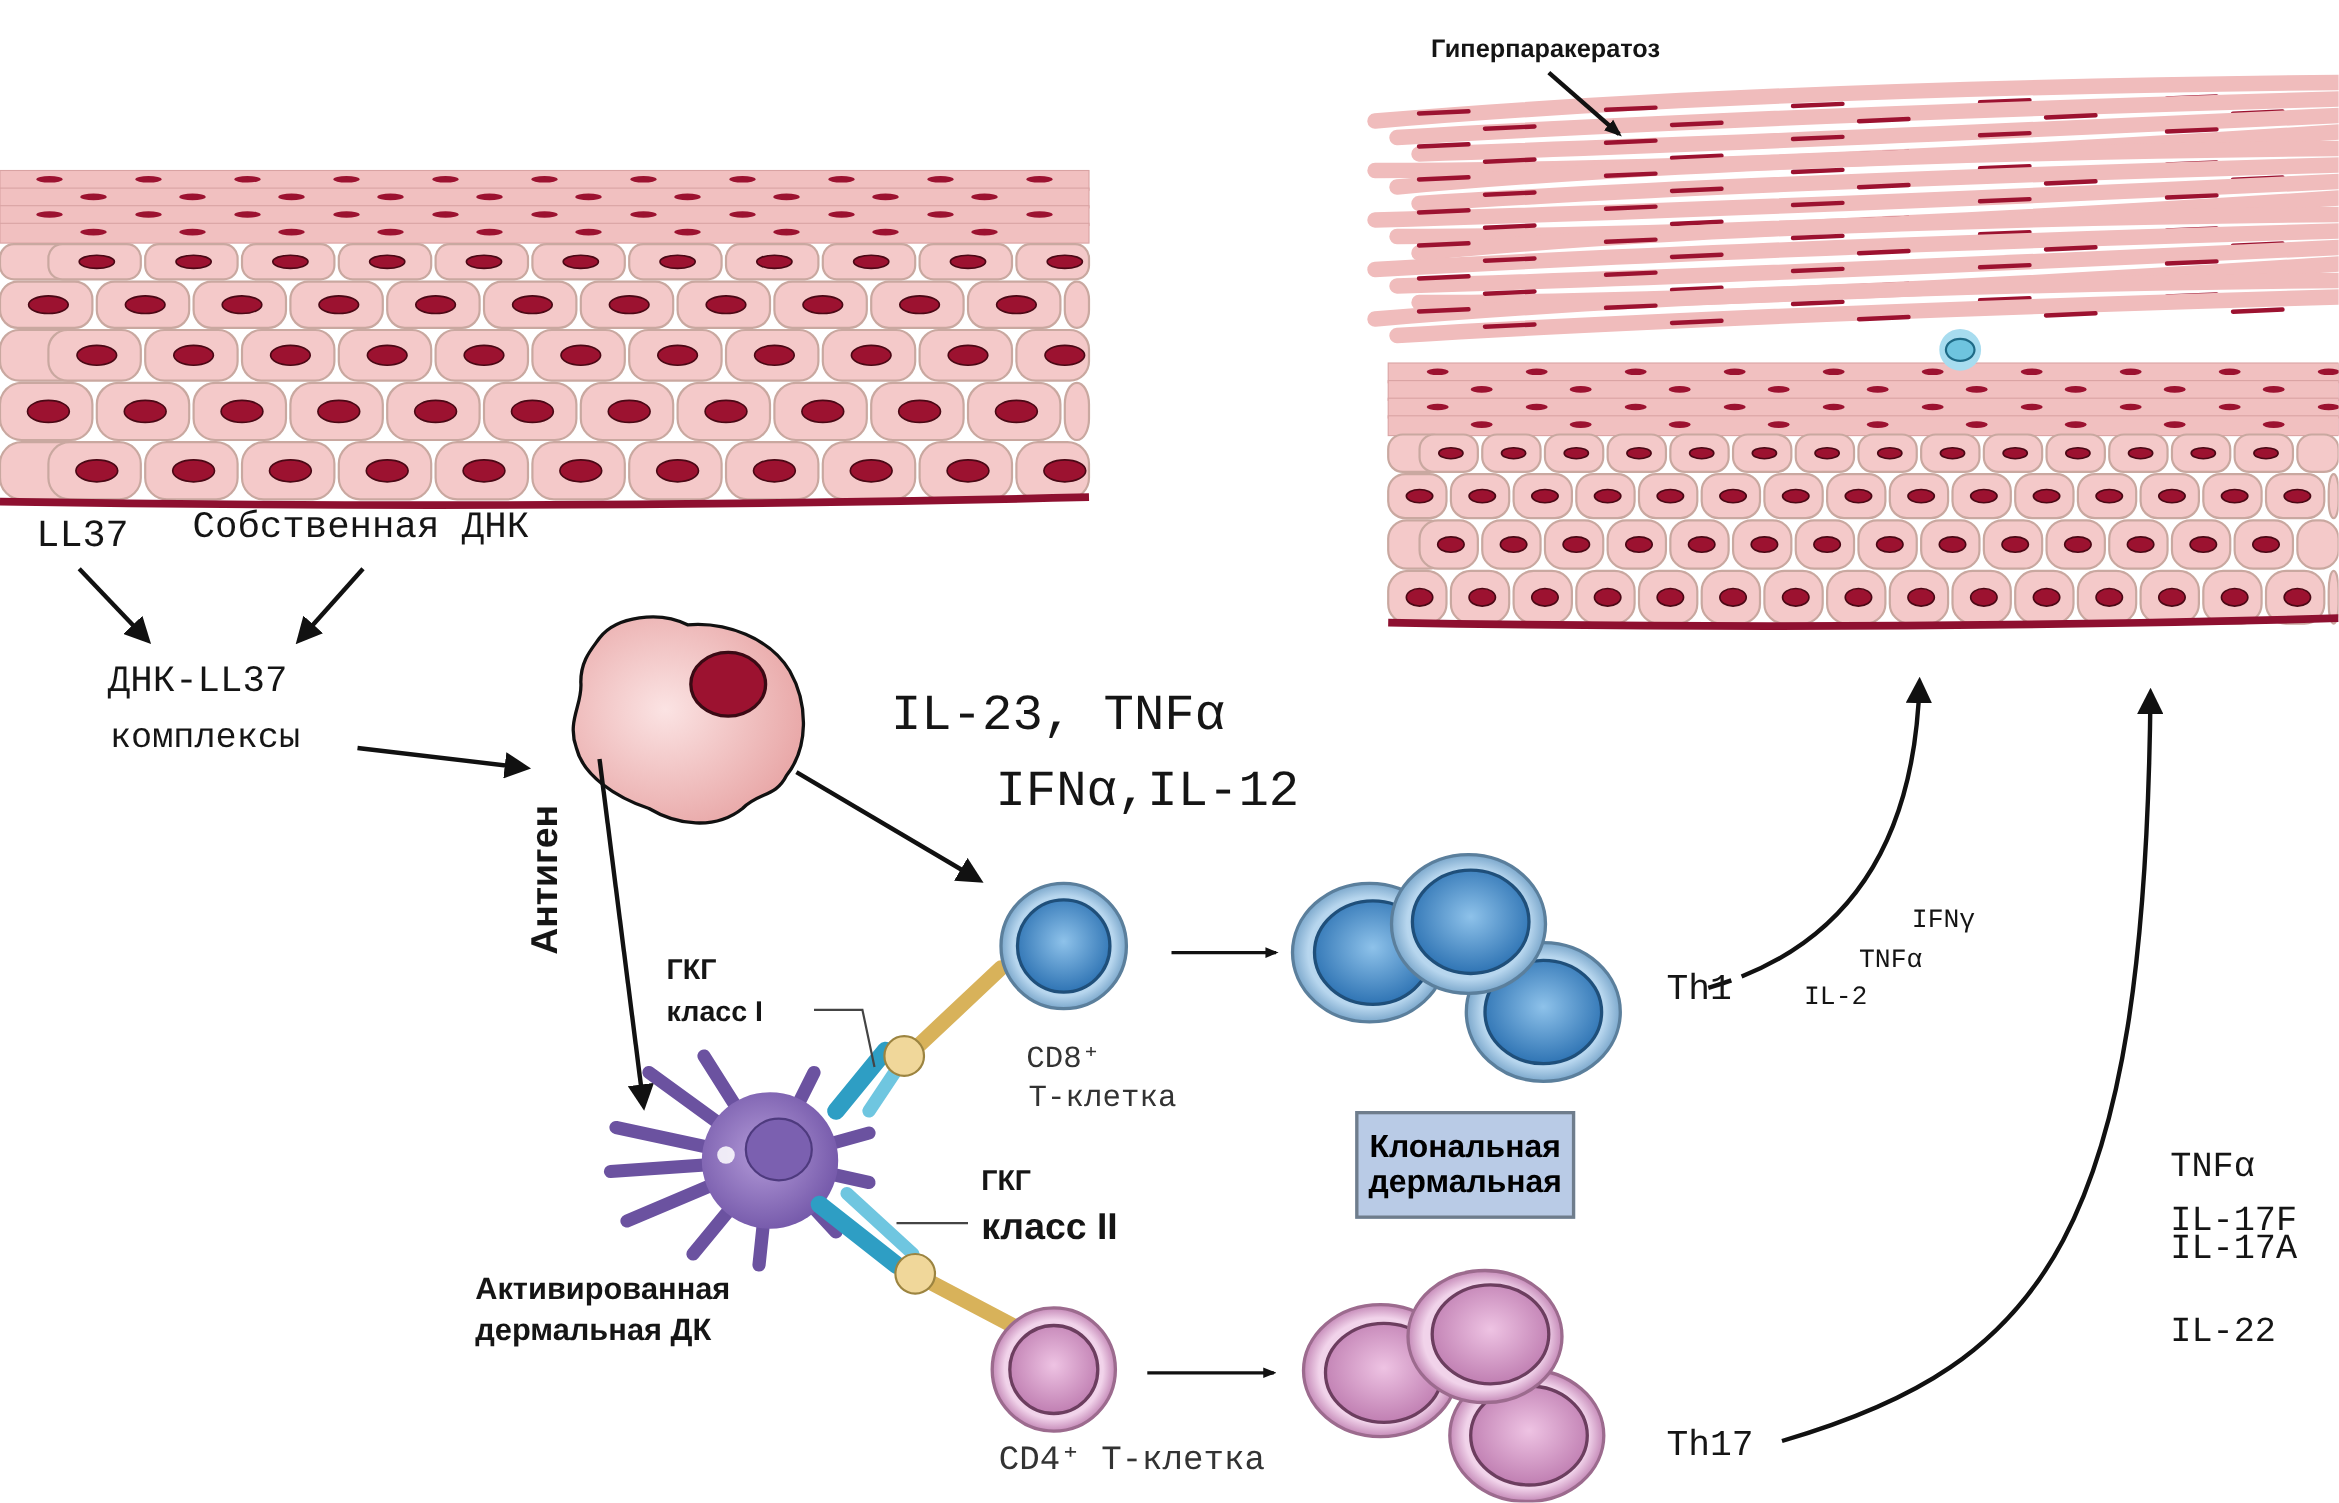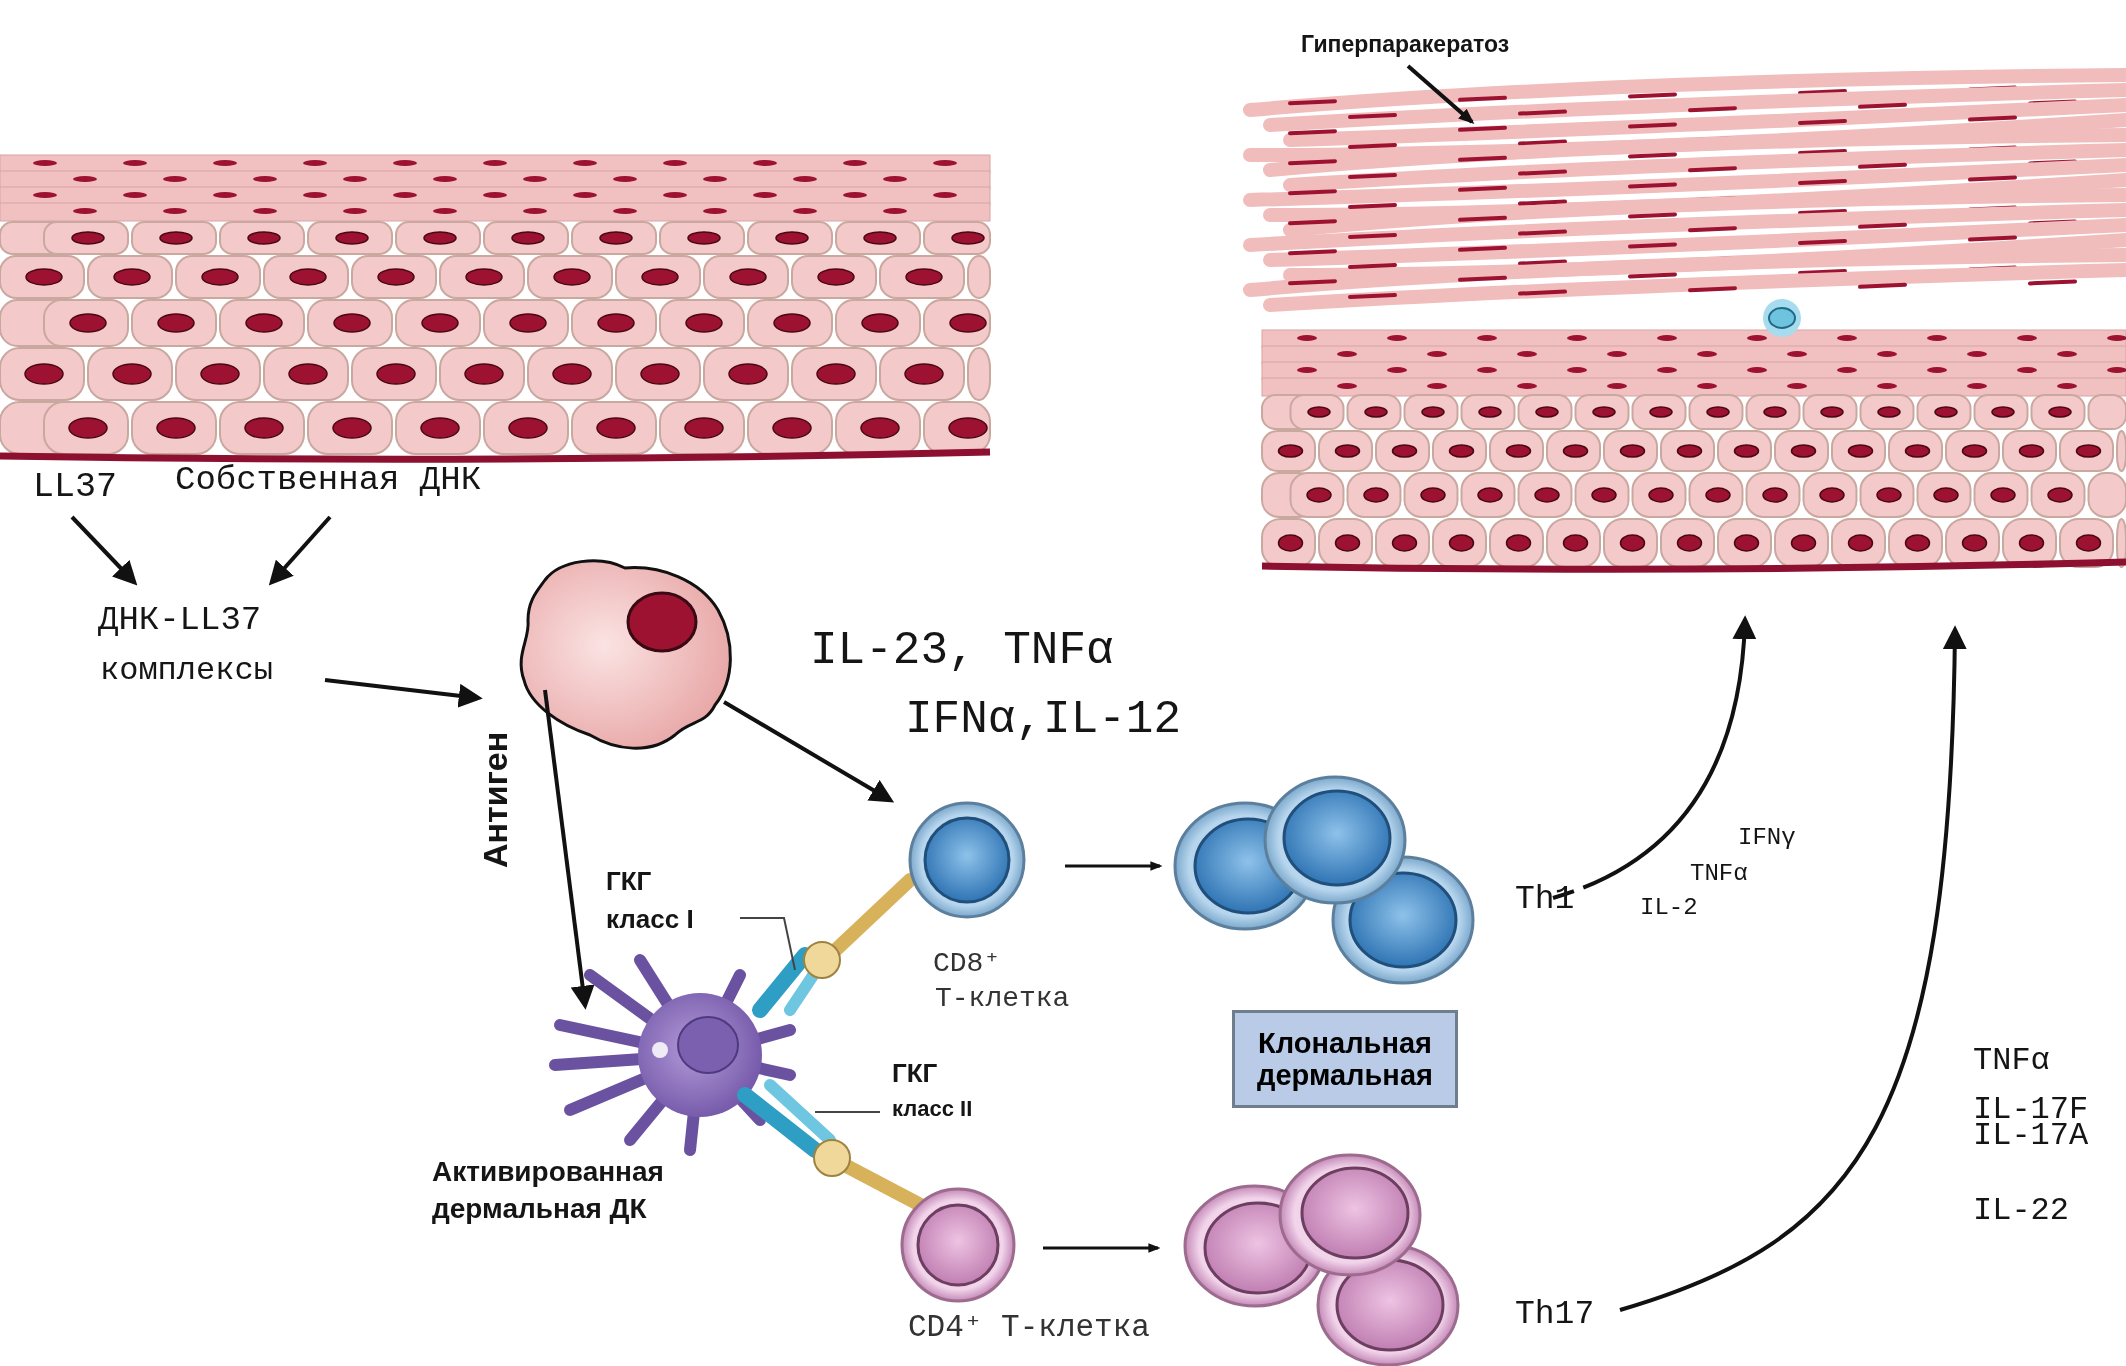--- a/index.html
+++ b/index.html
@@ -2,21 +2,21 @@
 <html><head>
 <meta charset="utf-8">
 <style>
   html, body { margin: 0; padding: 0; background: #ffffff; }
   body { width: 2126px; height: 1366px; position: relative; overflow: hidden;
          font-family: "DejaVu Sans", sans-serif; color: #111; }
   #canvas { position: absolute; left: 0; top: 0; }
   .lbl { position: absolute; white-space: nowrap; line-height: 1; color: #151515; }
   .sans { font-family: Liberation Mono, monospace; }
   .bold { font-family: "Liberation Sans", sans-serif; font-weight: bold; }
-  .clonal-box { position: absolute; left: 1232px; top: 1010px; width: 226px; height: 98px;
+  .clonal-box { position: absolute; left: 1232px; top: 1010px; width: 200px; height: 98px;
     background: #b9cbe6; border: 3px solid #6f7d8c; box-sizing: border-box;
     display: flex; flex-direction: column; align-items: center; justify-content: center;
     font-family: "Liberation Sans", sans-serif; font-weight: bold; font-size: 29px; line-height: 1.12; color: #000; }
 </style>
 </head>
 <body>
 
 <svg id="canvas" width="2126" height="1366" viewBox="0 0 2126 1366">
   <defs>
     <marker id="ah" viewBox="0 0 10 10" refX="8" refY="5" markerWidth="6" markerHeight="6" orient="auto-start-reverse">
@@ -567,21 +567,21 @@
 
 <div class="lbl bold" style="left:478px; top:868px; font-size:34px; transform:rotate(-90deg); transform-origin:left top;">Антиген</div>
 
 <div class="lbl bold" style="left:606px; top:868px; font-size:26px;">ГКГ</div>
 <div class="lbl bold" style="left:606px; top:906px; font-size:26px;">класс I</div>
 
 <div class="lbl sans" style="left:933px; top:950px; font-size:28px; color:#333;">CD8⁺</div>
 <div class="lbl sans" style="left:935px; top:985px; font-size:28px; color:#333;">Т-клетка</div>
 
 <div class="lbl bold" style="left:892px; top:1060px; font-size:26px;">ГКГ</div>
-<div class="lbl bold" style="left:892px; top:1098px; font-size:22px;">класс II</div>
+<div class="lbl bold" style="left:892px; top:1098px; font-size:34px;">класс II</div>
 
 <div class="lbl bold" style="left:432px; top:1158px; font-size:28px;">Активированная</div>
 <div class="lbl bold" style="left:432px; top:1195px; font-size:28px;">дермальная ДК</div>
 
 <div class="lbl sans" style="left:880px; top:1312px; font-size:31px; color:#333;margin-left:28px;">CD4⁺ Т-клетка</div>
 
 <div class="clonal-box">
   <span>Клональная</span>
   <span>дермальная</span>
 </div>

